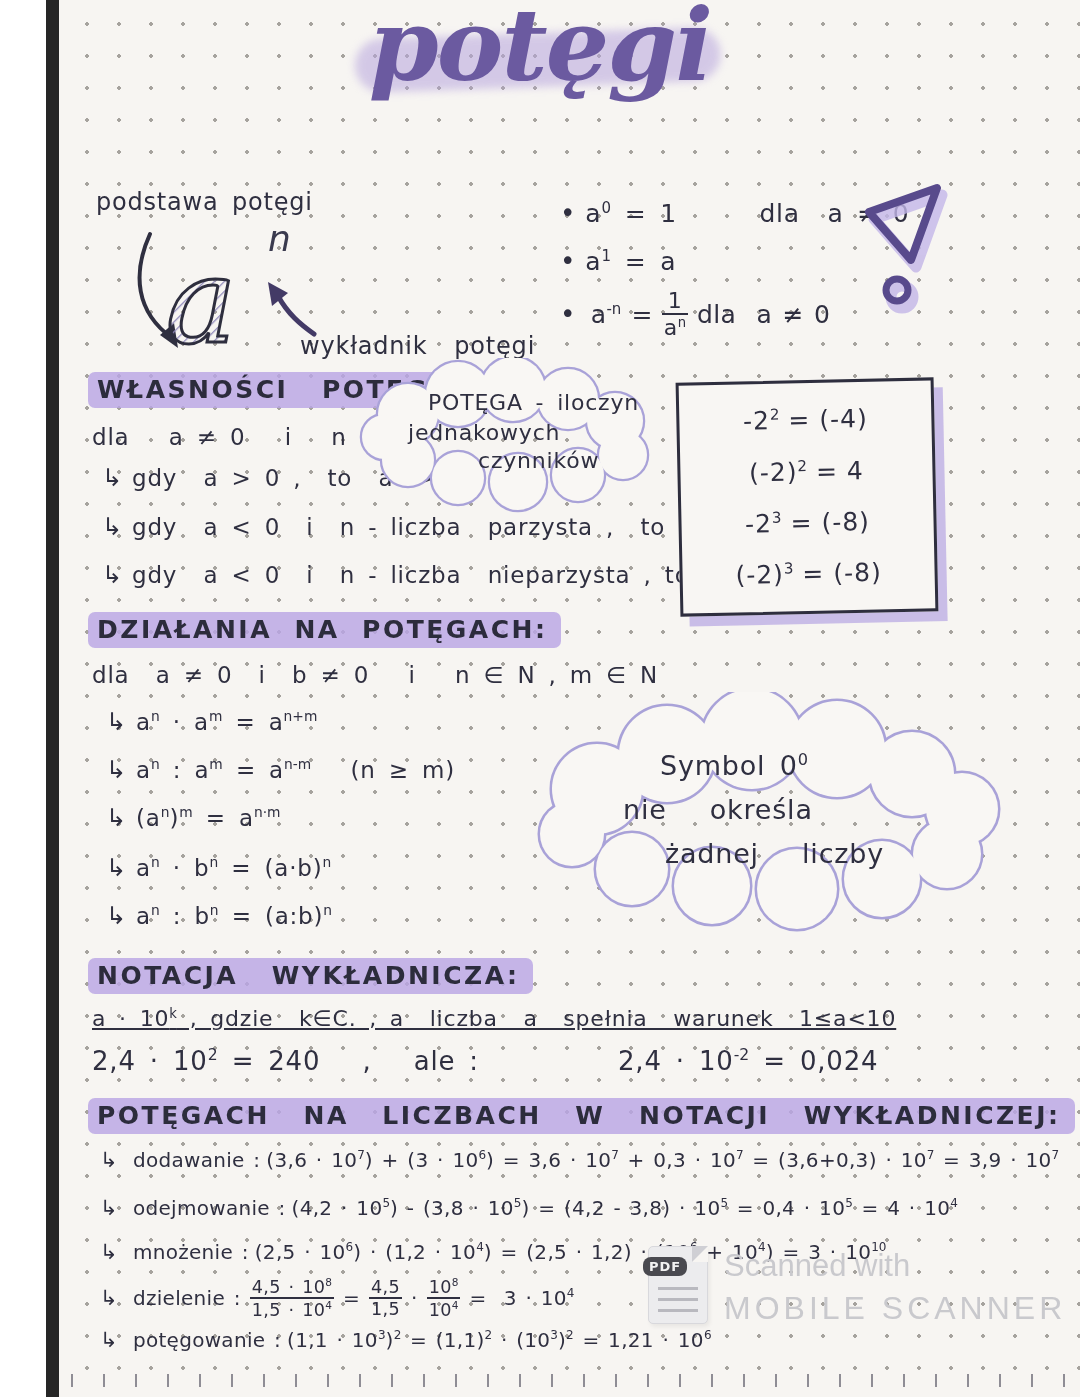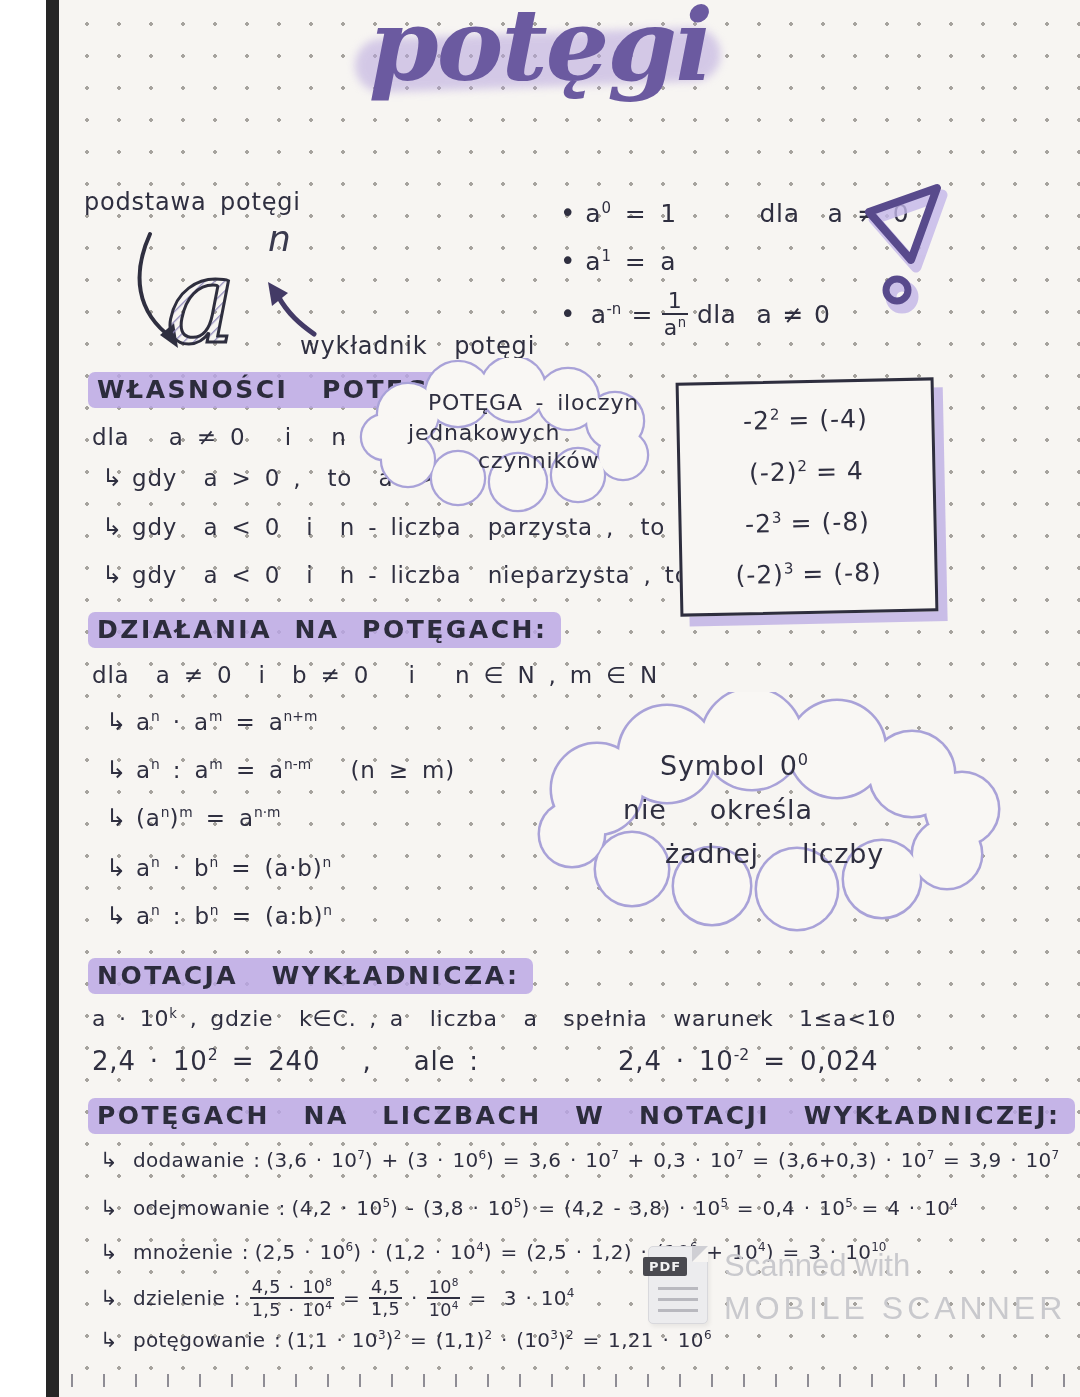--- a/index.html
+++ b/index.html
@@ -32,37 +32,37 @@
          display:flex;flex-direction:column;justify-content:space-evenly;align-items:center;
          font-size:25px;letter-spacing:1px;}
   .cloud-wrap{position:absolute;}
   .cloud-text{position:absolute;z-index:2;font-size:22px;letter-spacing:.8px;word-spacing:5px;white-space:pre;}
   .watermark-text{font-family:"Liberation Sans",sans-serif;color:#c9c9cd;}
   .pdficon{position:absolute;left:648px;top:1246px;width:58px;height:76px;background:#ececee;
            border:1px solid #d8d8dc;border-radius:5px;box-shadow:2px 3px 4px rgba(0,0,0,.06);}
   .pdficon .fold{position:absolute;right:-1px;top:-1px;width:0;height:0;
            border-left:16px solid #cfcfd4;border-top:16px solid #f7f5f2;transform:rotate(90deg);}
   .pdficon .badge{position:absolute;left:-6px;top:10px;background:#4a4a50;color:#f2f2f2;
-           font-size:13px;font-weight:bold;padding:2px 6px;border-radius:2px;letter-spacing:1px;}
+           font-size:13px;font-weight:bold;padding:2px 6px;border-radius:8px;letter-spacing:1px;}
   .pdficon .lines{position:absolute;left:9px;right:9px;bottom:10px;height:26px;
            background:repeating-linear-gradient(to bottom,#b9b9bf 0 3px,transparent 3px 11px);}
   .ruler{position:absolute;left:59px;right:0;top:1374px;height:13px;
          background:repeating-linear-gradient(to right,#8f8d95 0 2px,transparent 2px 32px);
          background-position:12px 0;}
 </style>
 </head>
 <body>
 
 <div class="page">
   <div class="paper"></div>
   <div class="margin-strip"></div>
 
   <div class="title">potęgi</div>
 
-  <div class="txt" style="left:84px;top:188px;font-size:24px;">podstawa potęgi</div>
+  <div class="txt" style="left:96px;top:188px;font-size:24px;">podstawa potęgi</div>
 
   <svg class="abs" style="left:128px;top:228px;" width="80" height="130" viewBox="0 0 80 130">
     <path d="M22 6 C 4 46, 8 84, 44 110" stroke="#2f2f40" stroke-width="4" fill="none" stroke-linecap="round"></path>
     <polygon points="50,120 32,107 46,95" fill="#2f2f40"></polygon>
   </svg>
 
   <svg class="abs" style="left:158px;top:238px;" width="130" height="130" viewBox="0 0 130 130">
     <defs>
       <pattern id="hatch" width="7" height="7" patternUnits="userSpaceOnUse" patternTransform="rotate(45)">
         <line x1="0" y1="0" x2="0" y2="7" stroke="#9089ba" stroke-width="2.6"></line>
@@ -183,21 +183,21 @@
           <circle cx="117" cy="177" r="36"></circle>
           <circle cx="57" cy="142" r="32"></circle>
       </g>
     </svg>
     <div class="cloud-text" style="left:145px;top:58px;font-size:27px;">Symbol 0<sup>0</sup></div>
     <div class="cloud-text" style="left:108px;top:102px;font-size:27px;">nie   określa</div>
     <div class="cloud-text" style="left:150px;top:146px;font-size:27px;">żadnej   liczby</div>
   </div>
 
   <div class="hl" style="left:88px;top:958px;">NOTACJA   WYKŁADNICZA:</div>
-  <div class="txt" style="left:92px;top:1006px;font-size:22px;">a · 10<sup>k</sup> , gdzie  k∈C. , a  liczba  a  spełnia  warunek  1≤a&lt;10</div>
+  <div class="txt" style="left:92px;top:1006px;font-size:22px;text-decoration:underline;">a · 10<sup>k</sup> , gdzie  k∈C. , a  liczba  a  spełnia  warunek  1≤a&lt;10</div>
   <div class="txt" style="left:92px;top:1046px;font-size:26px;">2,4 · 10<sup>2</sup> = 240   ,   ale :</div>
   <div class="txt" style="left:618px;top:1046px;font-size:26px;">2,4 · 10<sup>-2</sup> = 0,024</div>
 
   <div class="hl" style="left:88px;top:1098px;">POTĘGACH   NA   LICZBACH   W   NOTACJI   WYKŁADNICZEJ:</div>
   <div class="txt row" style="left:100px;top:1148px;">
     <span class="br">↳</span>
     <span>dodawanie :</span><span>(3,6 · 10<sup>7</sup>) + (3 · 10<sup>6</sup>) = 3,6 · 10<sup>7</sup> + 0,3 · 10<sup>7</sup> = (3,6+0,3) · 10<sup>7</sup> = 3,9 · 10<sup>7</sup></span>
   </div>
   <div class="txt row" style="left:100px;top:1196px;">
     <span class="br">↳</span>

